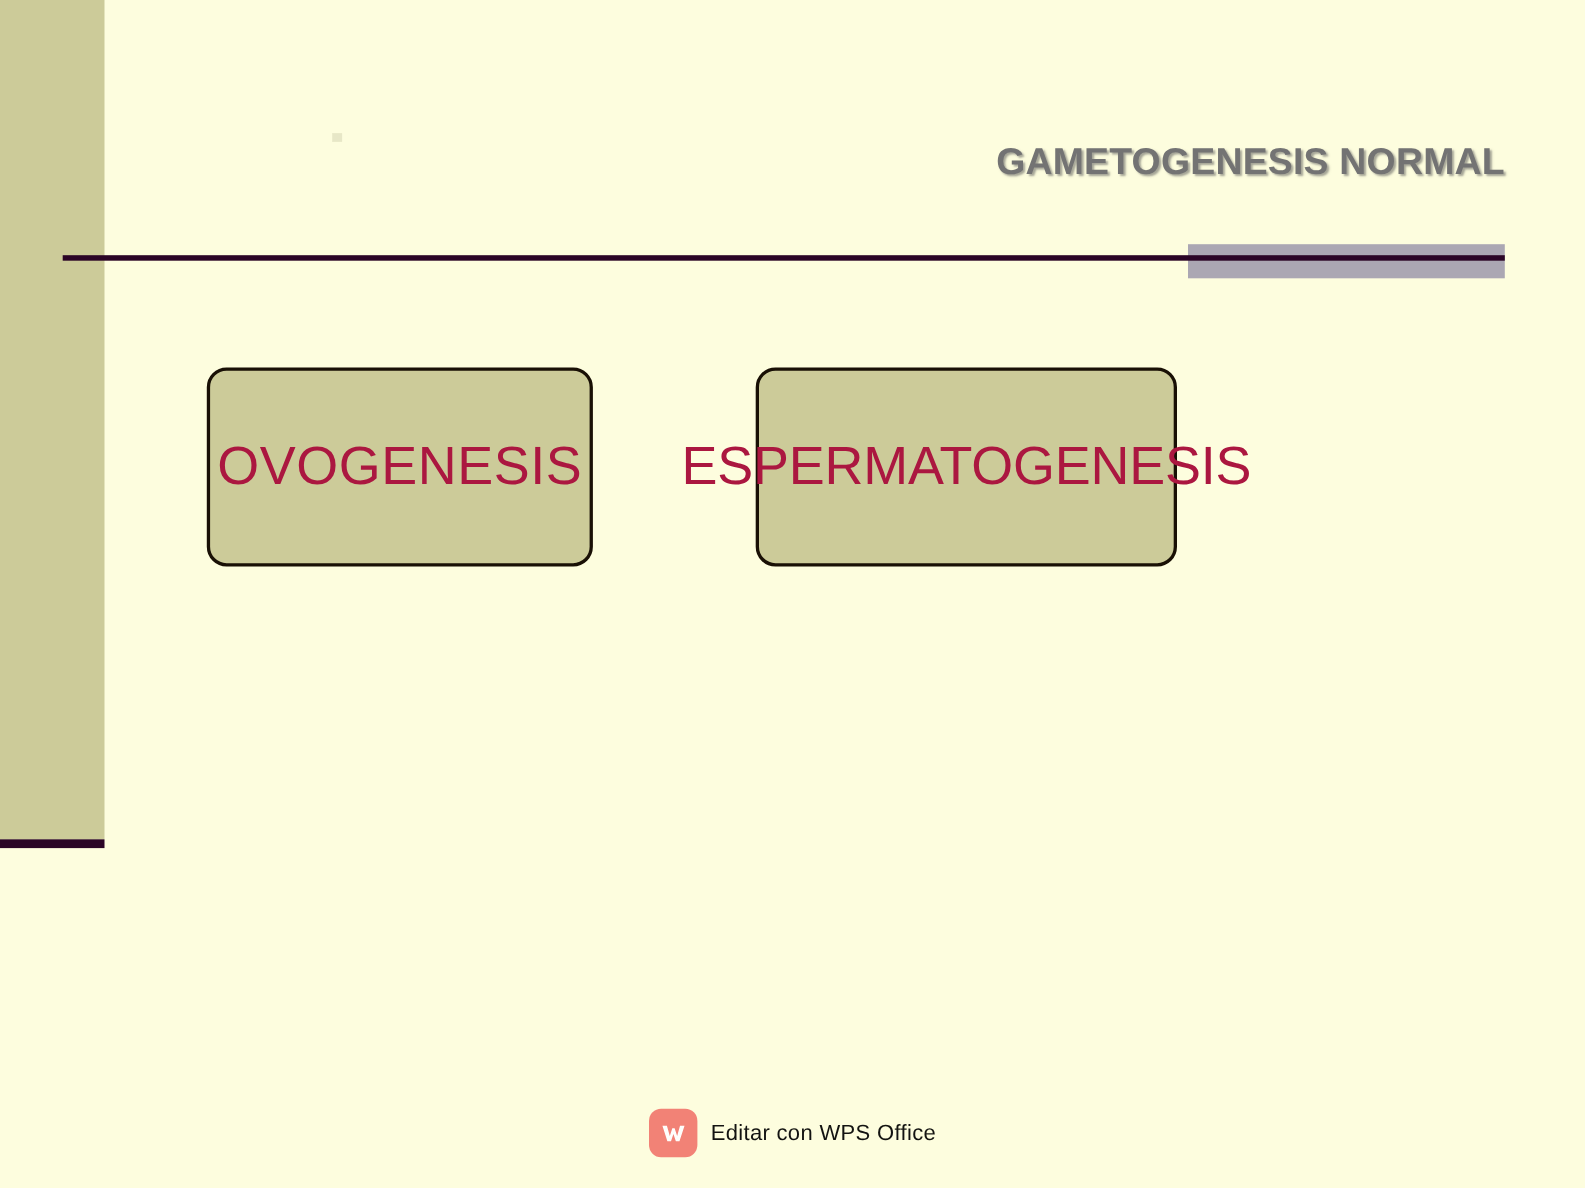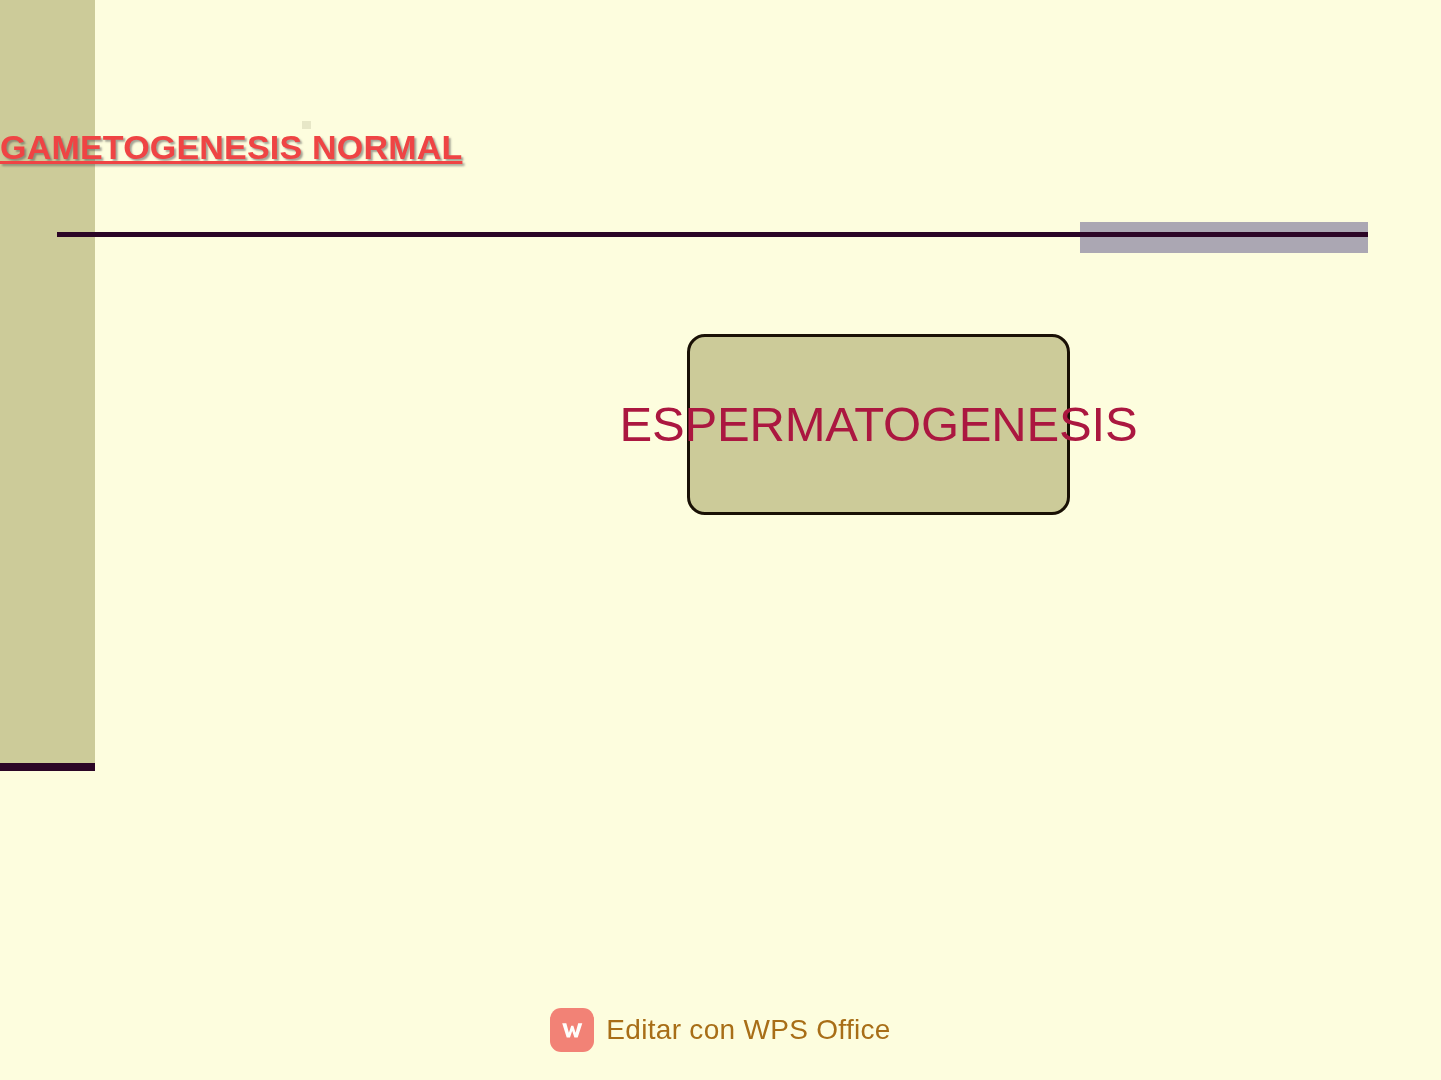--- a/index.html
+++ b/index.html
@@ -42,28 +42,27 @@
     height: 8px;
     background: #2b0526;
   }
 
   
   #title {
     position: absolute;
     left: 0;
     top: 128px;
     width: 1368px;
-    text-align: left;
+    text-align: right;
     font-size: 34px;
     font-weight: bold;
-    color: #ef4444;
+    color: #737373;
     letter-spacing: 0.2px;
     text-shadow: 2px 2px 2px rgba(90,90,90,0.55);
     white-space: nowrap;
-    text-decoration: underline;
   }
 
   
   #title-speck {
     position: absolute;
     left: 302px;
     top: 121px;
     width: 9px;
     height: 8px;
     background: rgba(205,205,170,0.45);
@@ -142,41 +141,44 @@
     height: 44px;
     border-radius: 11px;
     background: #f2786e;
     display: flex;
     align-items: center;
     justify-content: center;
     flex: 0 0 auto;
   }
   #wps-logo svg { display: block; }
   #wps-caption {
-    font-size: 28px;
-    color: #a16207;
+    font-size: 20px;
+    color: #000000;
     letter-spacing: 0.3px;
     white-space: nowrap;
   }
 </style>
 </head>
 <body>
 
 <div id="slide">
 
   <div id="sidebar-band"></div>
   <div id="sidebar-foot-bar"></div>
 
   <div id="title-speck"></div>
 
   <div id="title">GAMETOGENESIS NORMAL</div>
 
   <div id="divider-tab"></div>
   <div id="divider-line"></div>
 
+  <div id="box-ovogenesis" class="concept-box">
+    <span class="concept-label">OVOGENESIS</span>
+  </div>
 
   <div id="box-espermatogenesis" class="concept-box">
     <span class="concept-label">ESPERMATOGENESIS</span>
   </div>
 
   <div id="wps-watermark">
     <span id="wps-logo">
       <svg width="30" height="30" viewBox="0 0 30 30" aria-hidden="true">
         <path d="M5.2 8.3 h4.1 l2.6 9.4 l2.3 -7.0 h2.1 l2.3 7.0 l2.6 -9.4 h4.1
                  l-4.6 14.2 h-3.3 l-2.2 -6.6 l-2.2 6.6 h-3.3 z" fill="#ffffff"></path>

